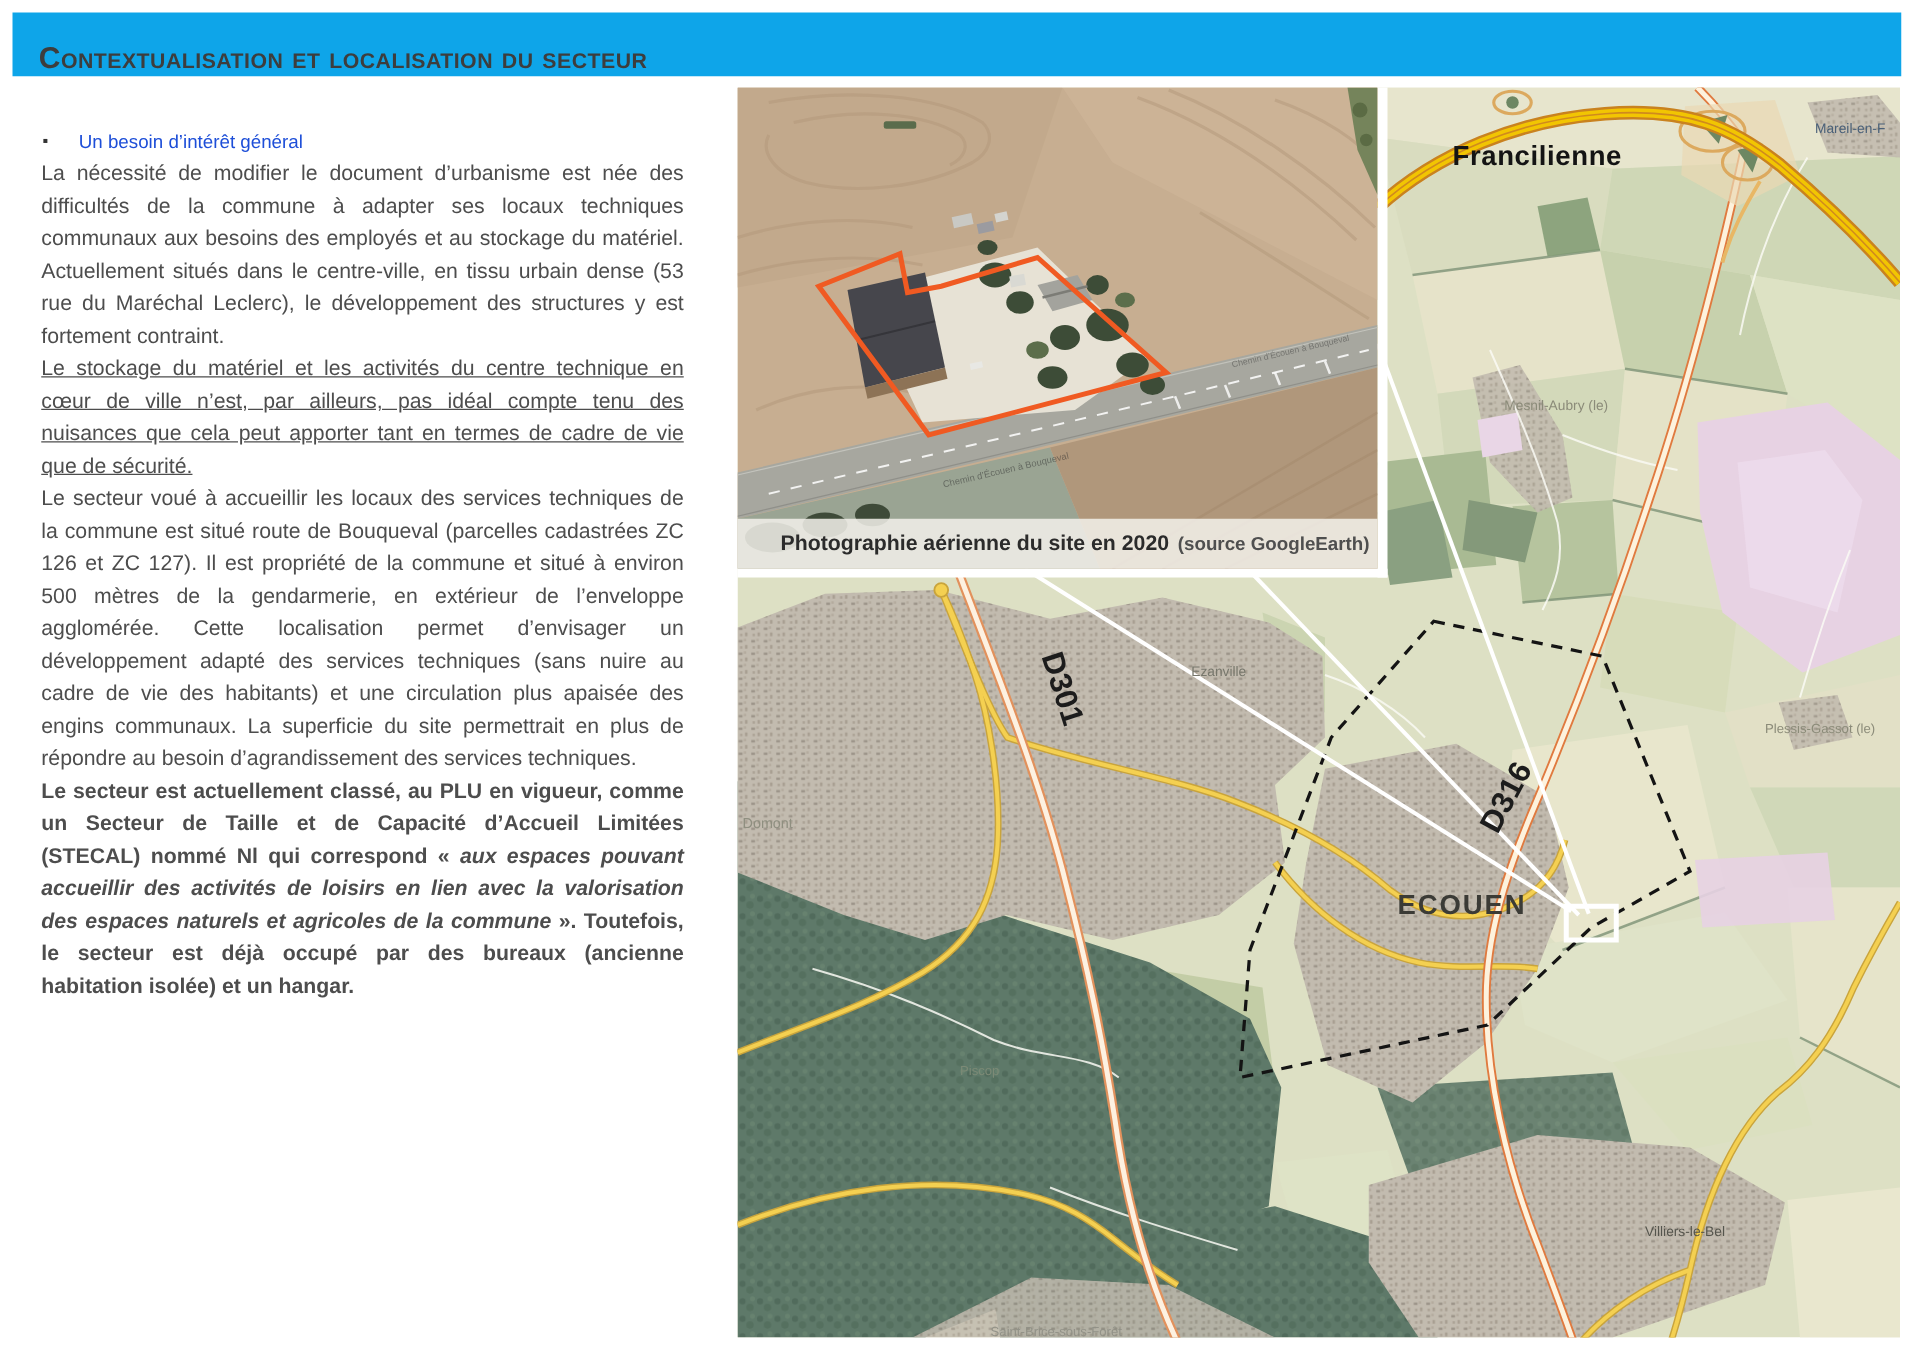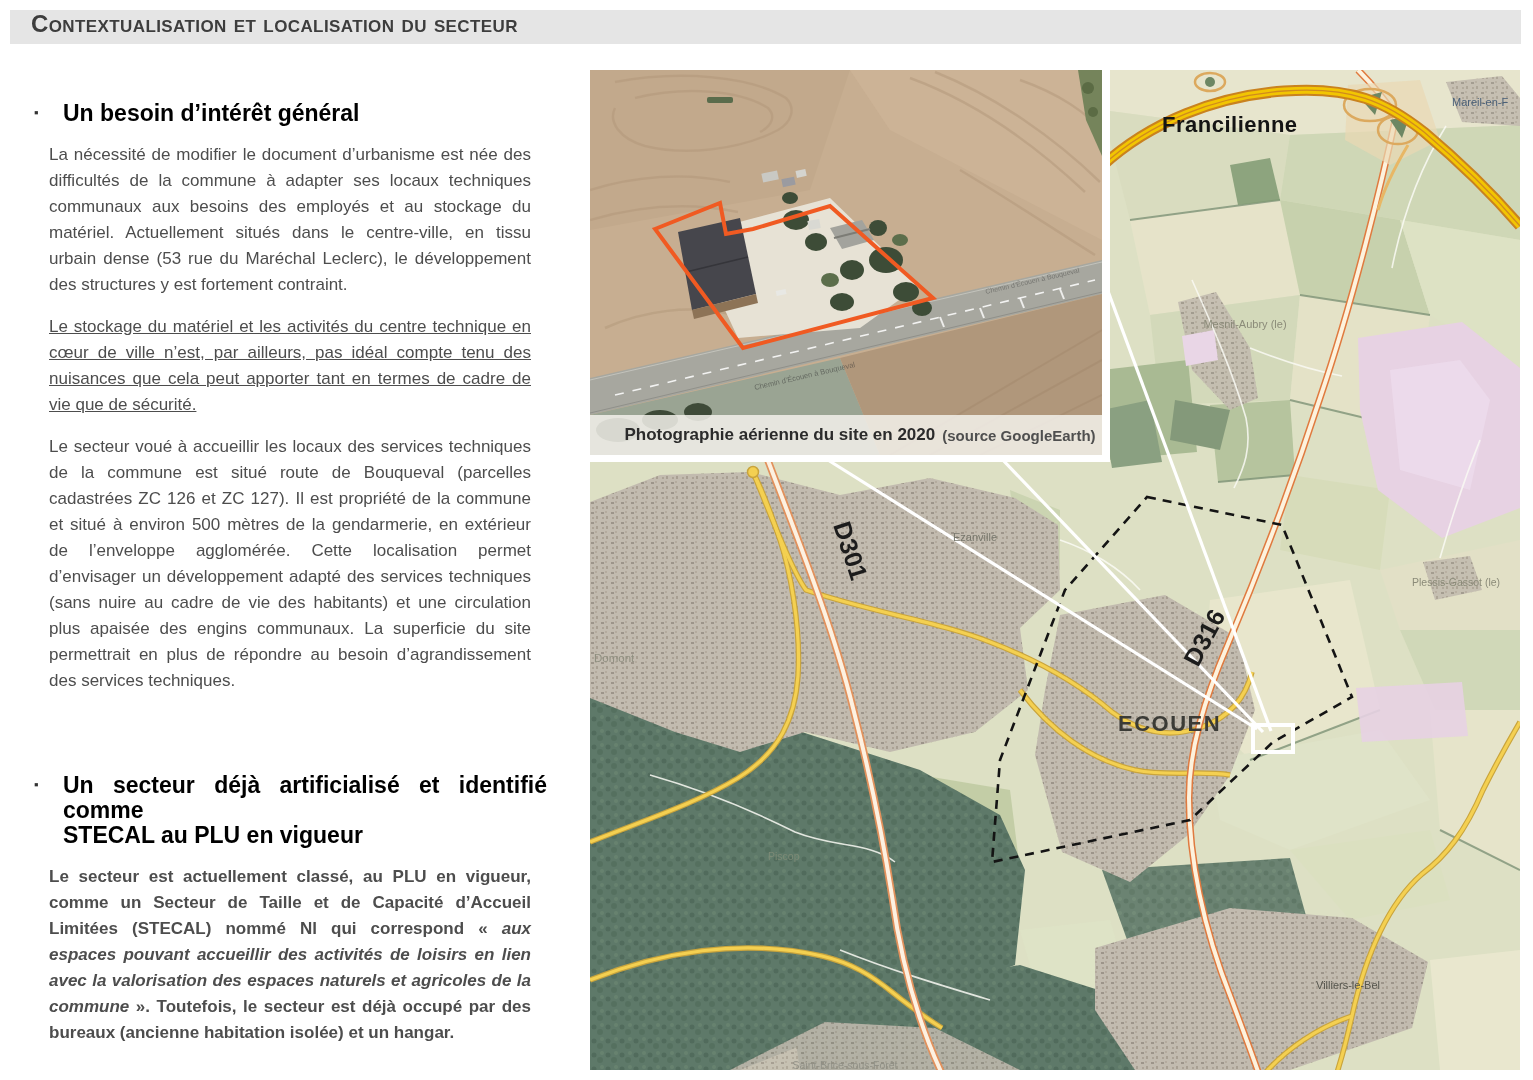--- a/index.html
+++ b/index.html
@@ -1,27 +1,27 @@
 <!DOCTYPE html>
 <html><head>
 <meta charset="utf-8">
 <style>
   html,body{margin:0;padding:0;background:#ffffff;}
   .page{position:relative;width:1533px;height:1080px;background:#ffffff;overflow:hidden;
         font-family:"Liberation Sans",sans-serif;}
   
-  .header-bar{position:absolute;left:10px;top:10px;width:1511px;height:34px;background:#e5e5e5;
-              display:flex;align-items:flex-start;padding-left:21px;box-sizing:border-box;}
+  .header-bar{position:absolute;left:10px;top:10px;width:1511px;height:51px;background:#0ea5e9;
+              display:flex;align-items:flex-end;padding-left:21px;box-sizing:border-box;}
   .header-title{font-variant:small-caps;font-weight:700;font-size:24px;color:#3d3d3d;letter-spacing:.4px;}
   
   .text-col{position:absolute;left:33px;top:101px;width:514px;color:#4d4d4d;font-size:17px;line-height:26px;}
-  .sec-h{position:relative;padding-left:30px;font-weight:700;color:#000000;font-size:23px;line-height:25px;}
+  .sec-h{position:relative;padding-left:30px;font-weight:400;color:#1d4ed8;font-size:15px;line-height:25px;}
   .sec-h::before{content:"▪";position:absolute;left:1px;top:-1px;font-size:13px;color:#333333;}
   .sec-h .l1{display:block;text-align:justify;text-align-last:justify;}
-  .text-col p{margin:16px;text-align:justify;}
+  .text-col p{margin:0;text-align:justify;}
   .mt-p1{margin-top:4px;} .mt-p2{margin-top:10px;text-decoration:underline;}
   .mt-h2{margin-top:50px;} .mt-p3{margin-top:12px;}
   .mt-h3{margin-top:79px;} .mt-p4{margin-top:16px;font-weight:bold;}
   .it{font-style:italic;}
   
   .map-fig{position:absolute;left:590px;top:70px;width:930px;height:1000px;}
   .map-fig > svg{position:absolute;left:0;top:0;width:930px;height:1000px;display:block;}
   .aerial-fig{position:absolute;left:0;top:0;width:512px;height:385px;border-right:8px solid #ffffff;
               border-bottom:7px solid #ffffff;}
   .aerial-fig > svg{position:absolute;left:0;top:0;width:512px;height:385px;display:block;}
@@ -40,24 +40,20 @@
     <span class="header-title">Contextualisation et localisation du secteur</span>
   </div>
 
   <div class="text-col">
     <div class="sec-h">Un besoin d’intérêt général</div>
     <p class="mt-p1">La nécessité de modifier le document d’urbanisme est née des difficultés de la commune à adapter ses locaux techniques communaux aux besoins des employés et au stockage du matériel. Actuellement situés dans le centre-ville, en tissu urbain dense (53 rue du Maréchal Leclerc),  le développement des structures y est fortement contraint.</p>
     <p class="mt-p2">Le stockage du matériel et les activités du centre technique en cœur de ville n’est, par ailleurs, pas idéal compte tenu des nuisances que cela peut apporter tant en termes de cadre de vie que de sécurité.</p>
 
     <p class="mt-p3">Le secteur voué à accueillir les locaux des services techniques de la commune est situé route de Bouqueval (parcelles cadastrées  ZC 126 et ZC 127). Il est propriété de la commune et situé à environ 500 mètres de la gendarmerie, en extérieur de l’enveloppe agglomérée. Cette localisation permet d’envisager un développement adapté des services techniques (sans nuire au cadre de vie des habitants) et une circulation plus apaisée des engins communaux. La superficie du site permettrait en plus de répondre au besoin d’agrandissement des services techniques.</p>
 
-    <div class="sec-h mt-h3">
-      <span class="l1">Un secteur déjà artificialisé et identifié comme</span>
-      <span class="l2">STECAL au PLU en vigueur</span>
-    </div>
     <p class="mt-p4"><span>Le secteur est actuellement classé, au PLU en vigueur, comme un Secteur de Taille et de Capacité d’Accueil Limitées (STECAL) nommé Nl qui correspond « </span><span class="it">aux espaces pouvant accueillir des activités de loisirs en lien avec la valorisation des espaces naturels et agricoles de la commune</span><span> ». Toutefois, le secteur est déjà occupé par des bureaux (ancienne habitation isolée) et un hangar.</span></p>
   </div>
 
   <div class="map-fig">
 
     <svg viewBox="0 0 930 1000">
       <defs>
         <pattern id="urb" width="10" height="10" patternUnits="userSpaceOnUse">
           <rect width="10" height="10" fill="#c2bbaf"></rect>
           <rect x="1" y="2" width="3" height="2" fill="#9d958a"></rect>

